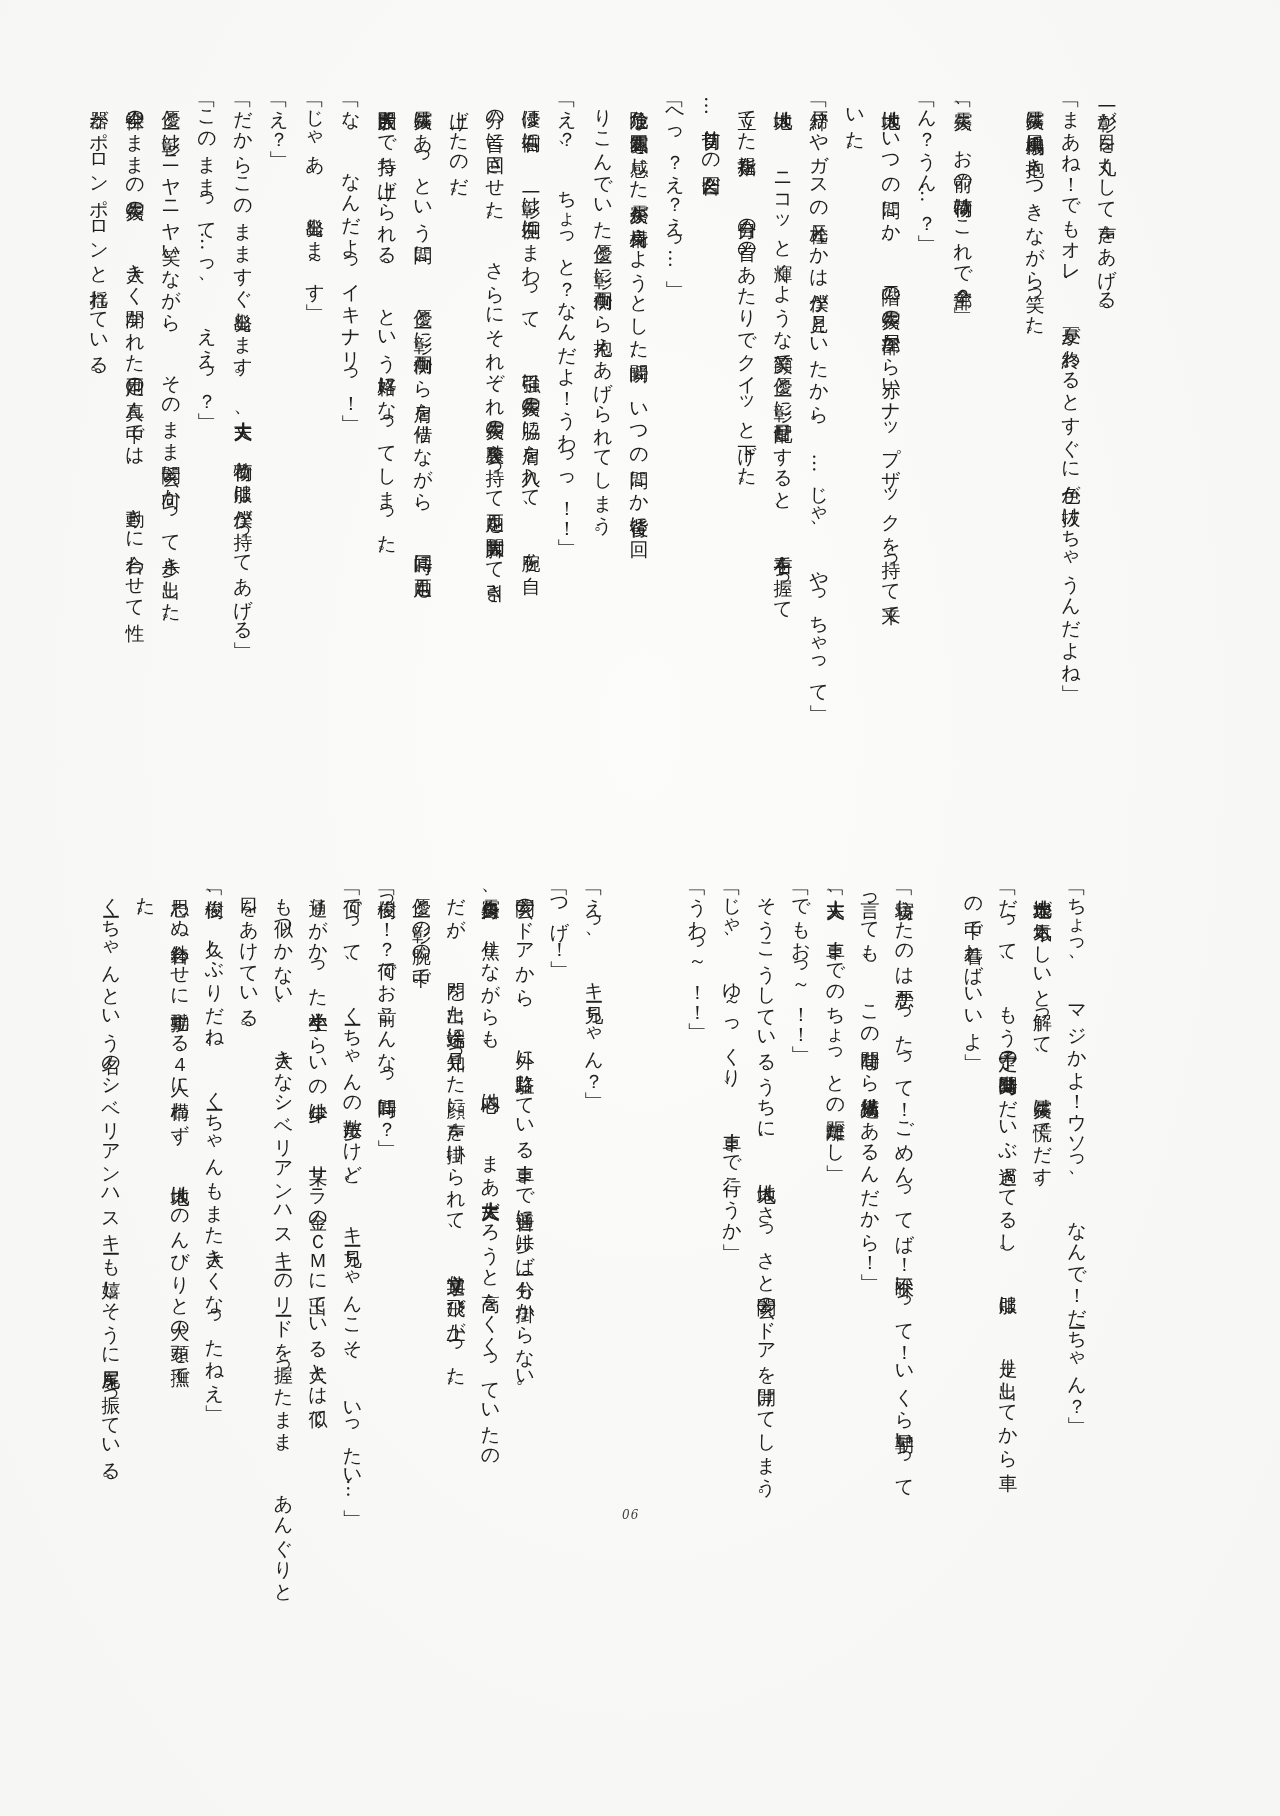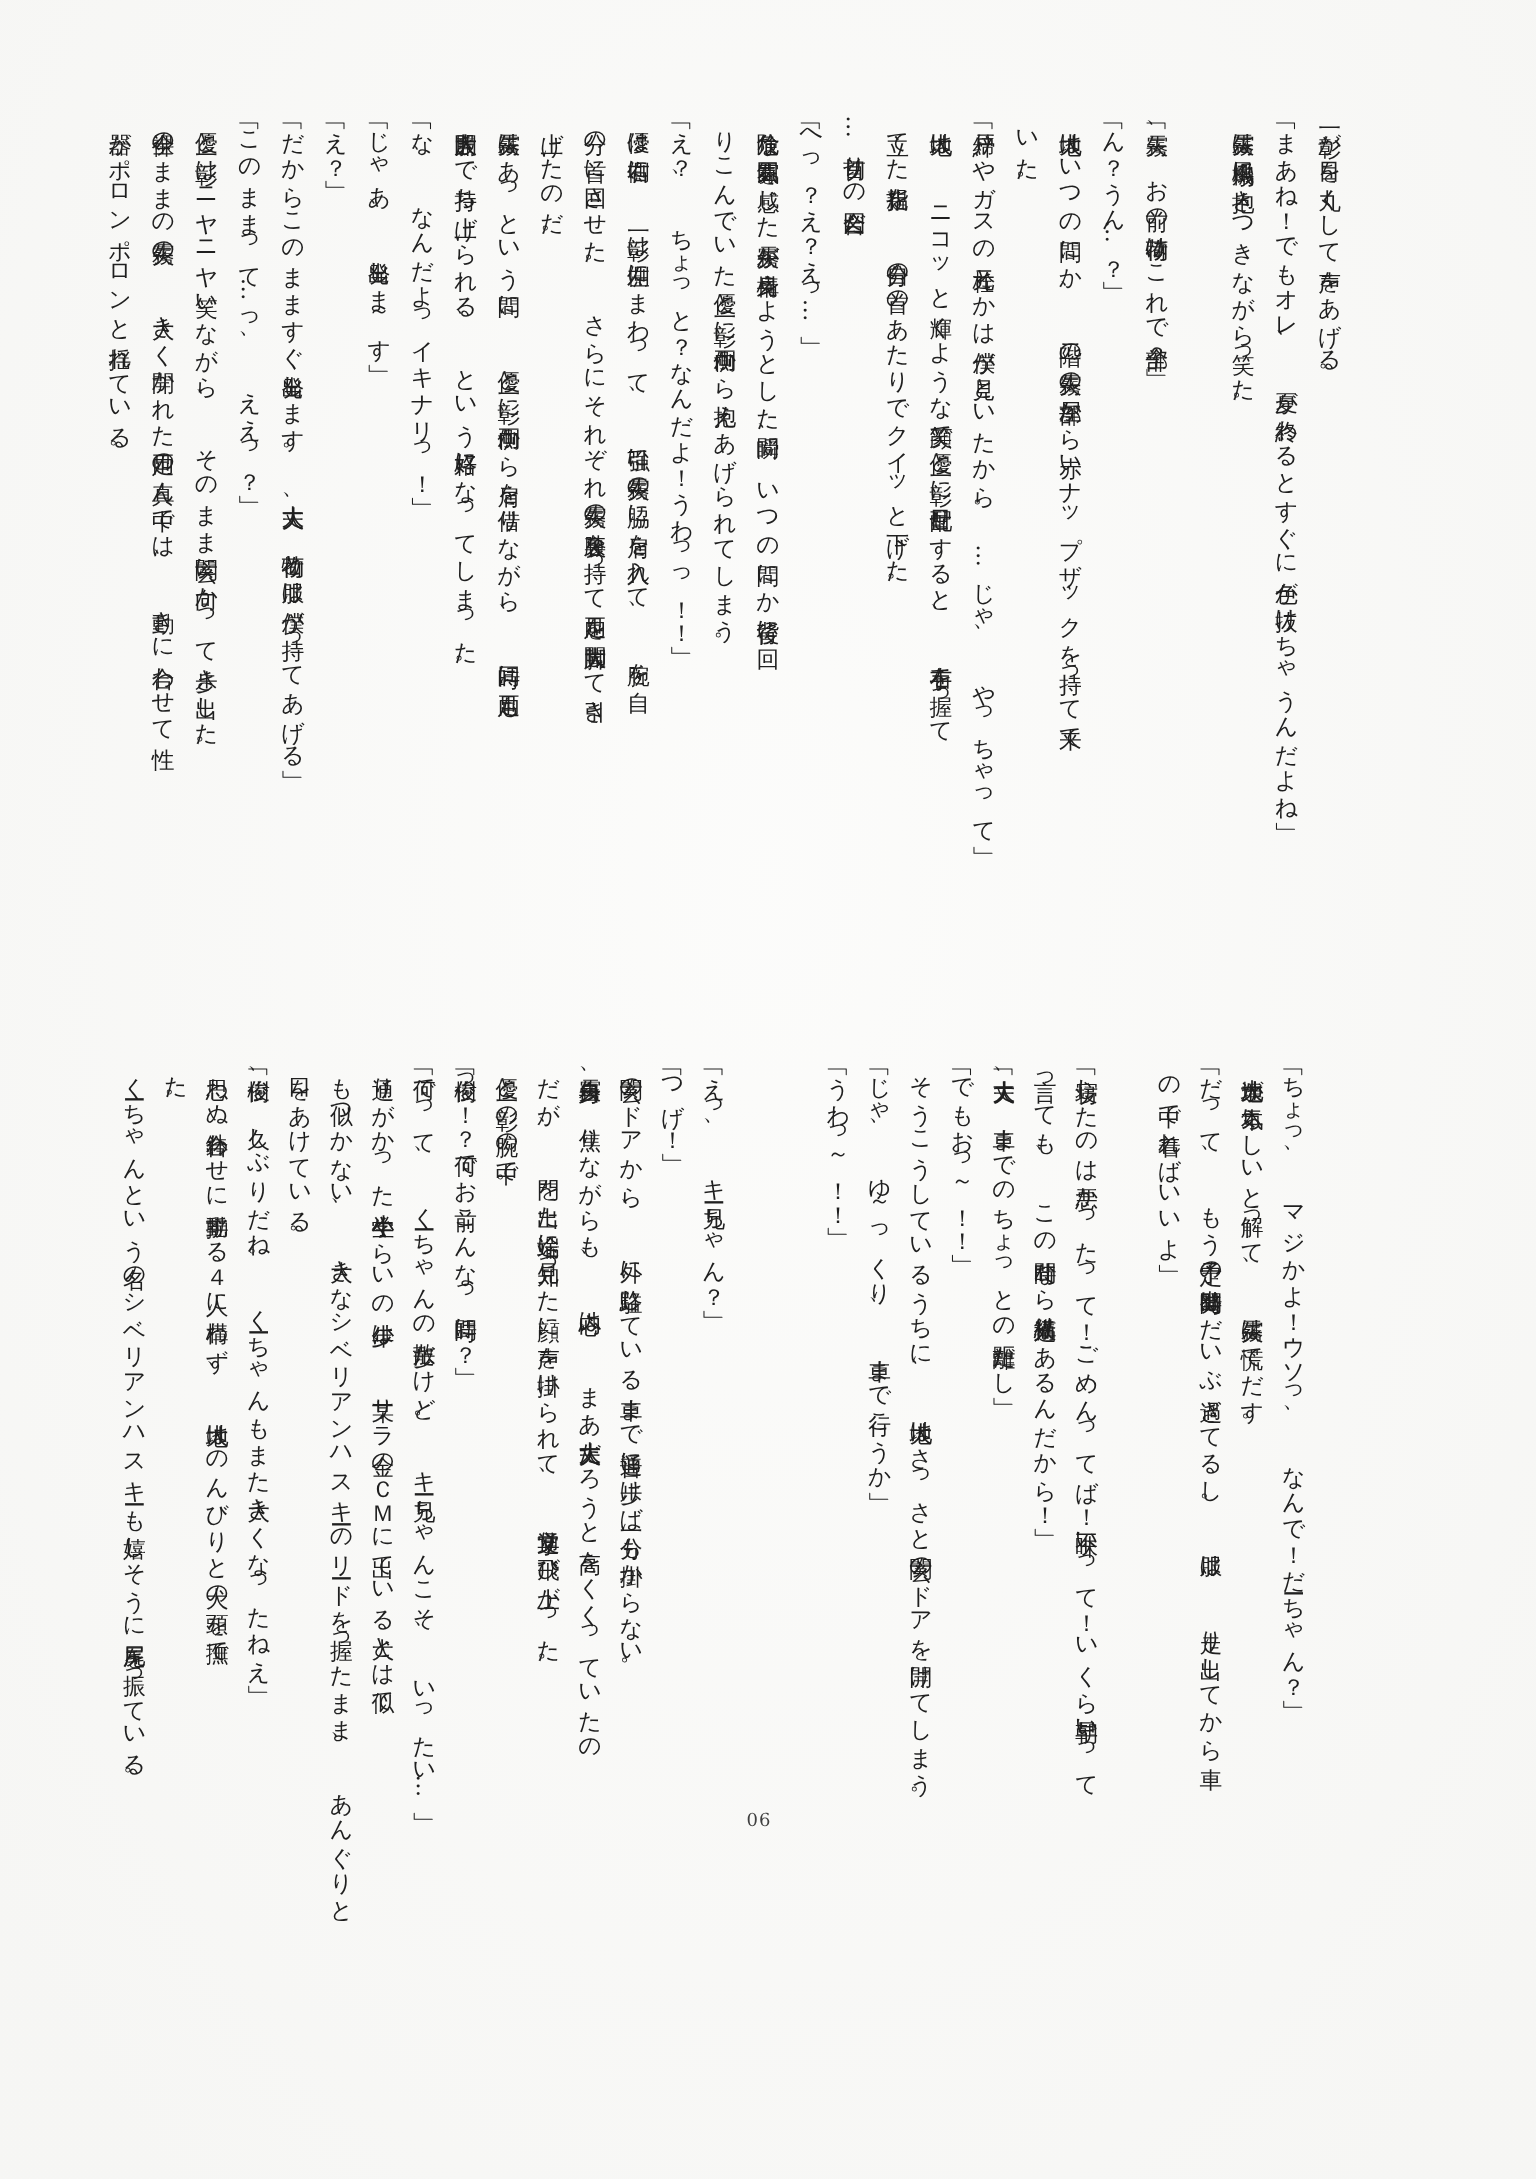--- a/index.html
+++ b/index.html
@@ -31,23 +31,24 @@
   #top-block .vline { line-height: 36px; }
   #bottom-block { top: 884px; right: 185px; }
   #bottom-block .vline { line-height: 34.5px; }
   .vline {
     text-align: left;
   }
   .page-number {
     position: absolute;
     top: 1508px;
     left: 622px;
-    font-size: 15px;
+    font-size: 12px;
     letter-spacing: 1px;
     color: #3f3f3f;
+    font-style: italic;
   }
 </style>
 </head>
 <body>
 
 <div class="page" style="color: rgb(31, 31, 31);">
   <div class="vblock" id="top-block">
       <div class="vline">一彰が目を丸くして声をあげる。</div>
       <div class="vline">「まあね！でもオレ、　夏が終わるとすぐに色が抜けちゃうんだよね」</div>
       <div class="vline">霧矢は扇風機に抱きつきながら笑った。</div>

